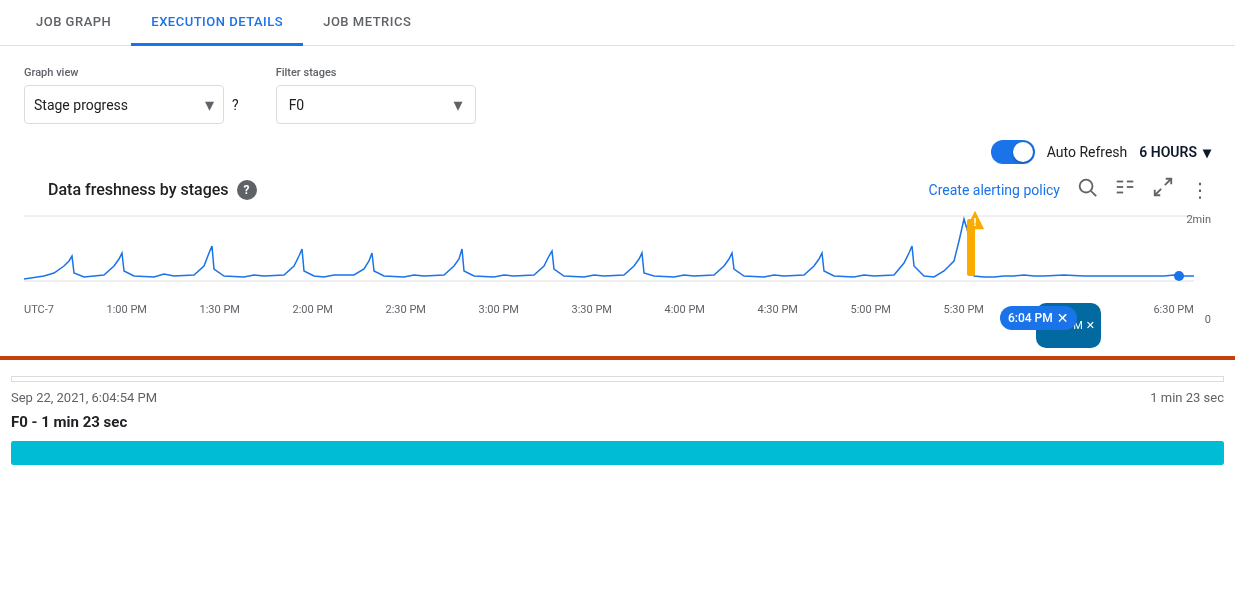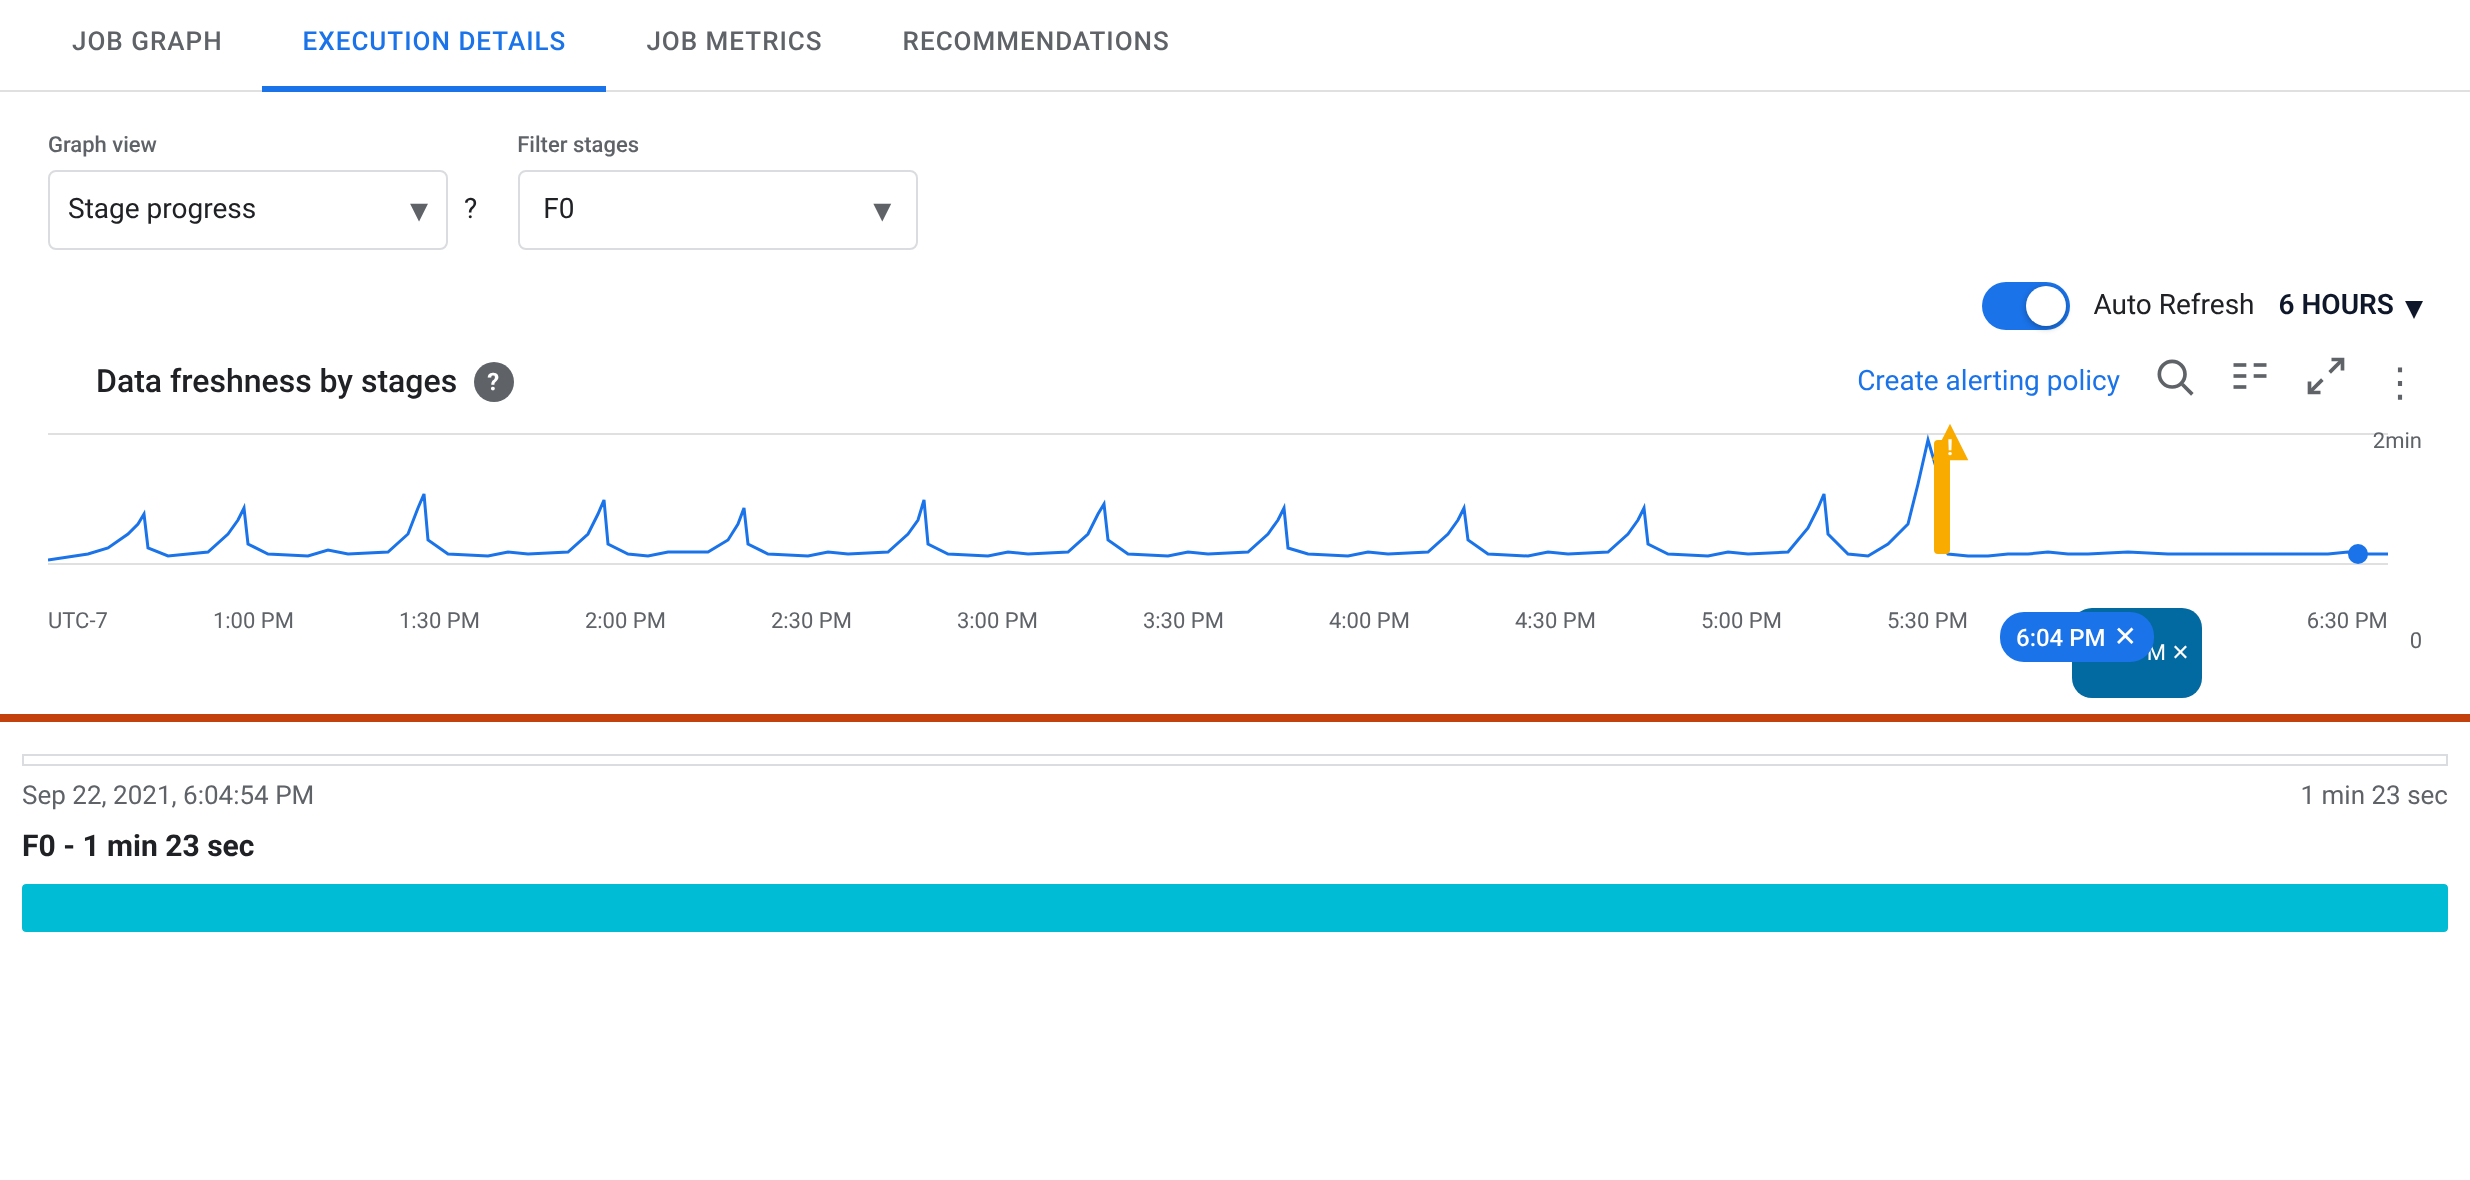--- a/index.html
+++ b/index.html
@@ -11,21 +11,21 @@
       color: #5f6368;
       cursor: pointer;
       letter-spacing: 0.5px;
       text-transform: uppercase;
       border-bottom: 3px solid transparent;
       margin-bottom: -1px;
     }
     .tab.active { color: #1a73e8; border-bottom: 3px solid #1a73e8; }
 
     
-    .controls-row { display: flex; padding: 20px 24px 16px; gap: 20px; }
+    .controls-row { display: flex; padding: 20px 24px 16px; gap: 37px; }
     .control-group { display: flex; flex-direction: column; gap: 6px; }
     .control-label { font-size: 11px; color: #5f6368; font-weight: 500; }
     .dropdown {
       display: flex; align-items: center; gap: 8px;
       border: 1px solid #dadce0; border-radius: 4px;
       padding: 8px 9px; min-width: 200px; cursor: pointer;
       font-size: 14px; color: #202124;
     }
     .dropdown .arrow { margin-left: auto; color: #5f6368; font-size: 18px; }
     .filter-dropdown {
@@ -89,21 +89,20 @@
 
     .three-dots { font-size: 20px; color: #5f6368; cursor: pointer; letter-spacing: 1px; }
   </style>
 </head>
 <body>
 
 <div style="display:flex; border-bottom:1px solid #e0e0e0; padding:0 16px;">
   <div class="tab">JOB GRAPH</div>
   <div class="tab active">EXECUTION DETAILS</div>
   <div class="tab">JOB METRICS</div>
-  <div class="tab">RECOMMENDATIONS</div>
 </div>
 
 <div class="controls-row">
   <div class="control-group">
     <span class="control-label">Graph view</span>
     <div style="display:flex;align-items:center;gap:8px;">
       <div class="dropdown">
         <span>Stage progress</span>
         <span class="arrow">▾</span>
       </div>

